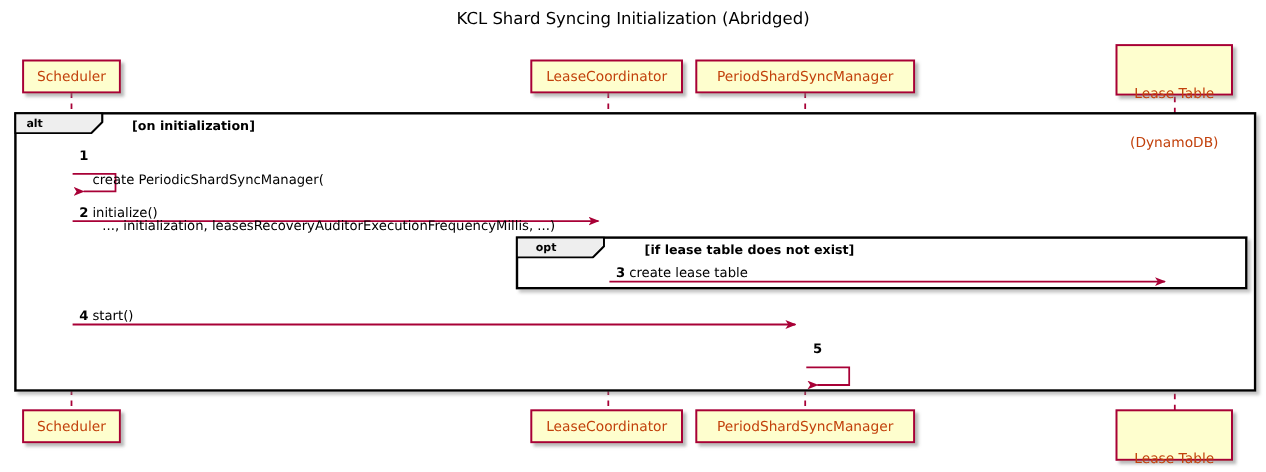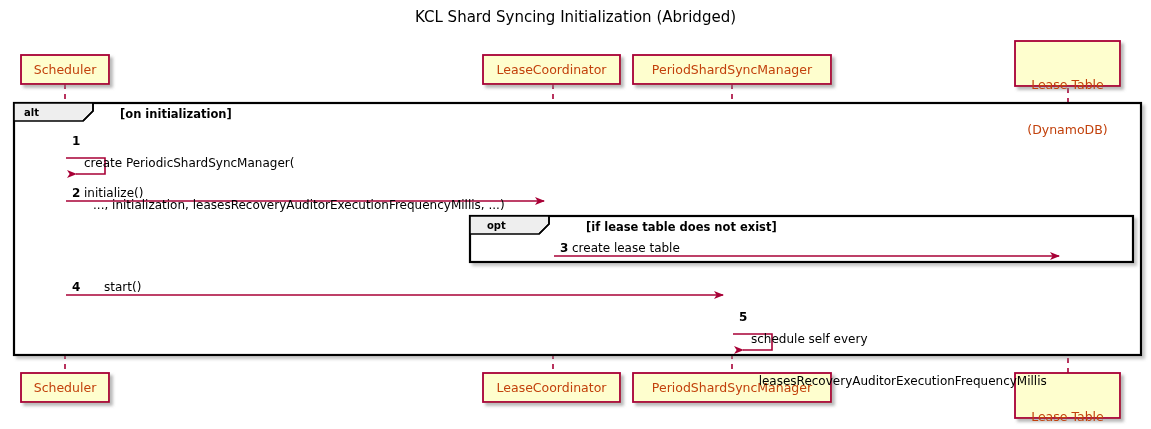--- a/index.html
+++ b/index.html
@@ -174,21 +174,17 @@
     <div style="padding-left:9px;">..., initialization, leasesRecoveryAuditorExecutionFrequencyMillis, ...)</div>
   </div>
 
   <div class="txt msg-num" style="left:72px; top:186px;">2</div>
   <div class="txt msg-text" style="left:84px; top:186px;text-align:right;">initialize()</div>
 
   <div class="txt msg-num" style="left:560px; top:241px;">3</div>
   <div class="txt msg-text" style="left:572px; top:241px;">create lease table</div>
 
   <div class="txt msg-num" style="left:72px; top:280px;">4</div>
-  <div class="txt msg-text" style="left:84px; top:280px;margin-left:20px;">start()</div>
+  <div class="txt msg-text" style="left:84px; top:280px;">start()</div>
 
   <div class="txt msg-num" style="left:739px; top:310px;">5</div>
-  <div class="txt msg-text" style="left:751px; top:304px;">
-    <div>schedule self every</div>
-    <div>  leasesRecoveryAuditorExecutionFrequencyMillis</div>
-  </div>
 
 </div>
 
 </body></html>

